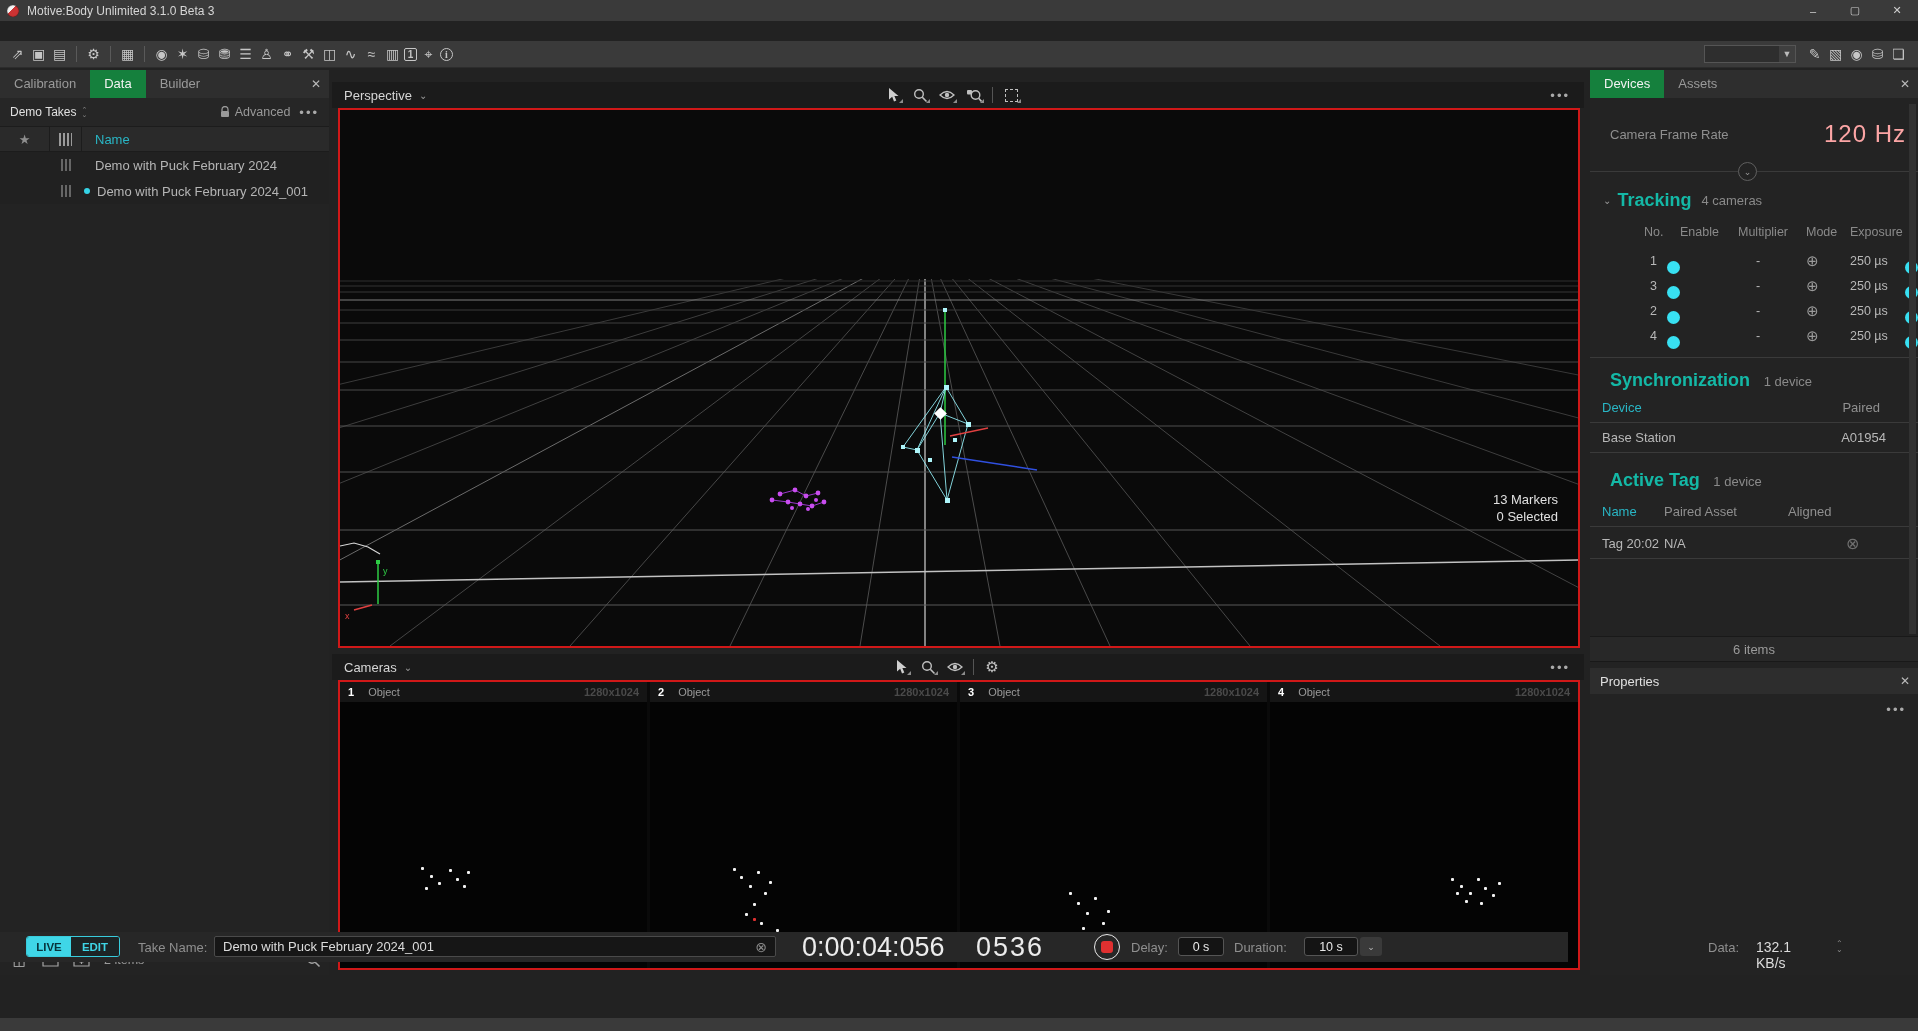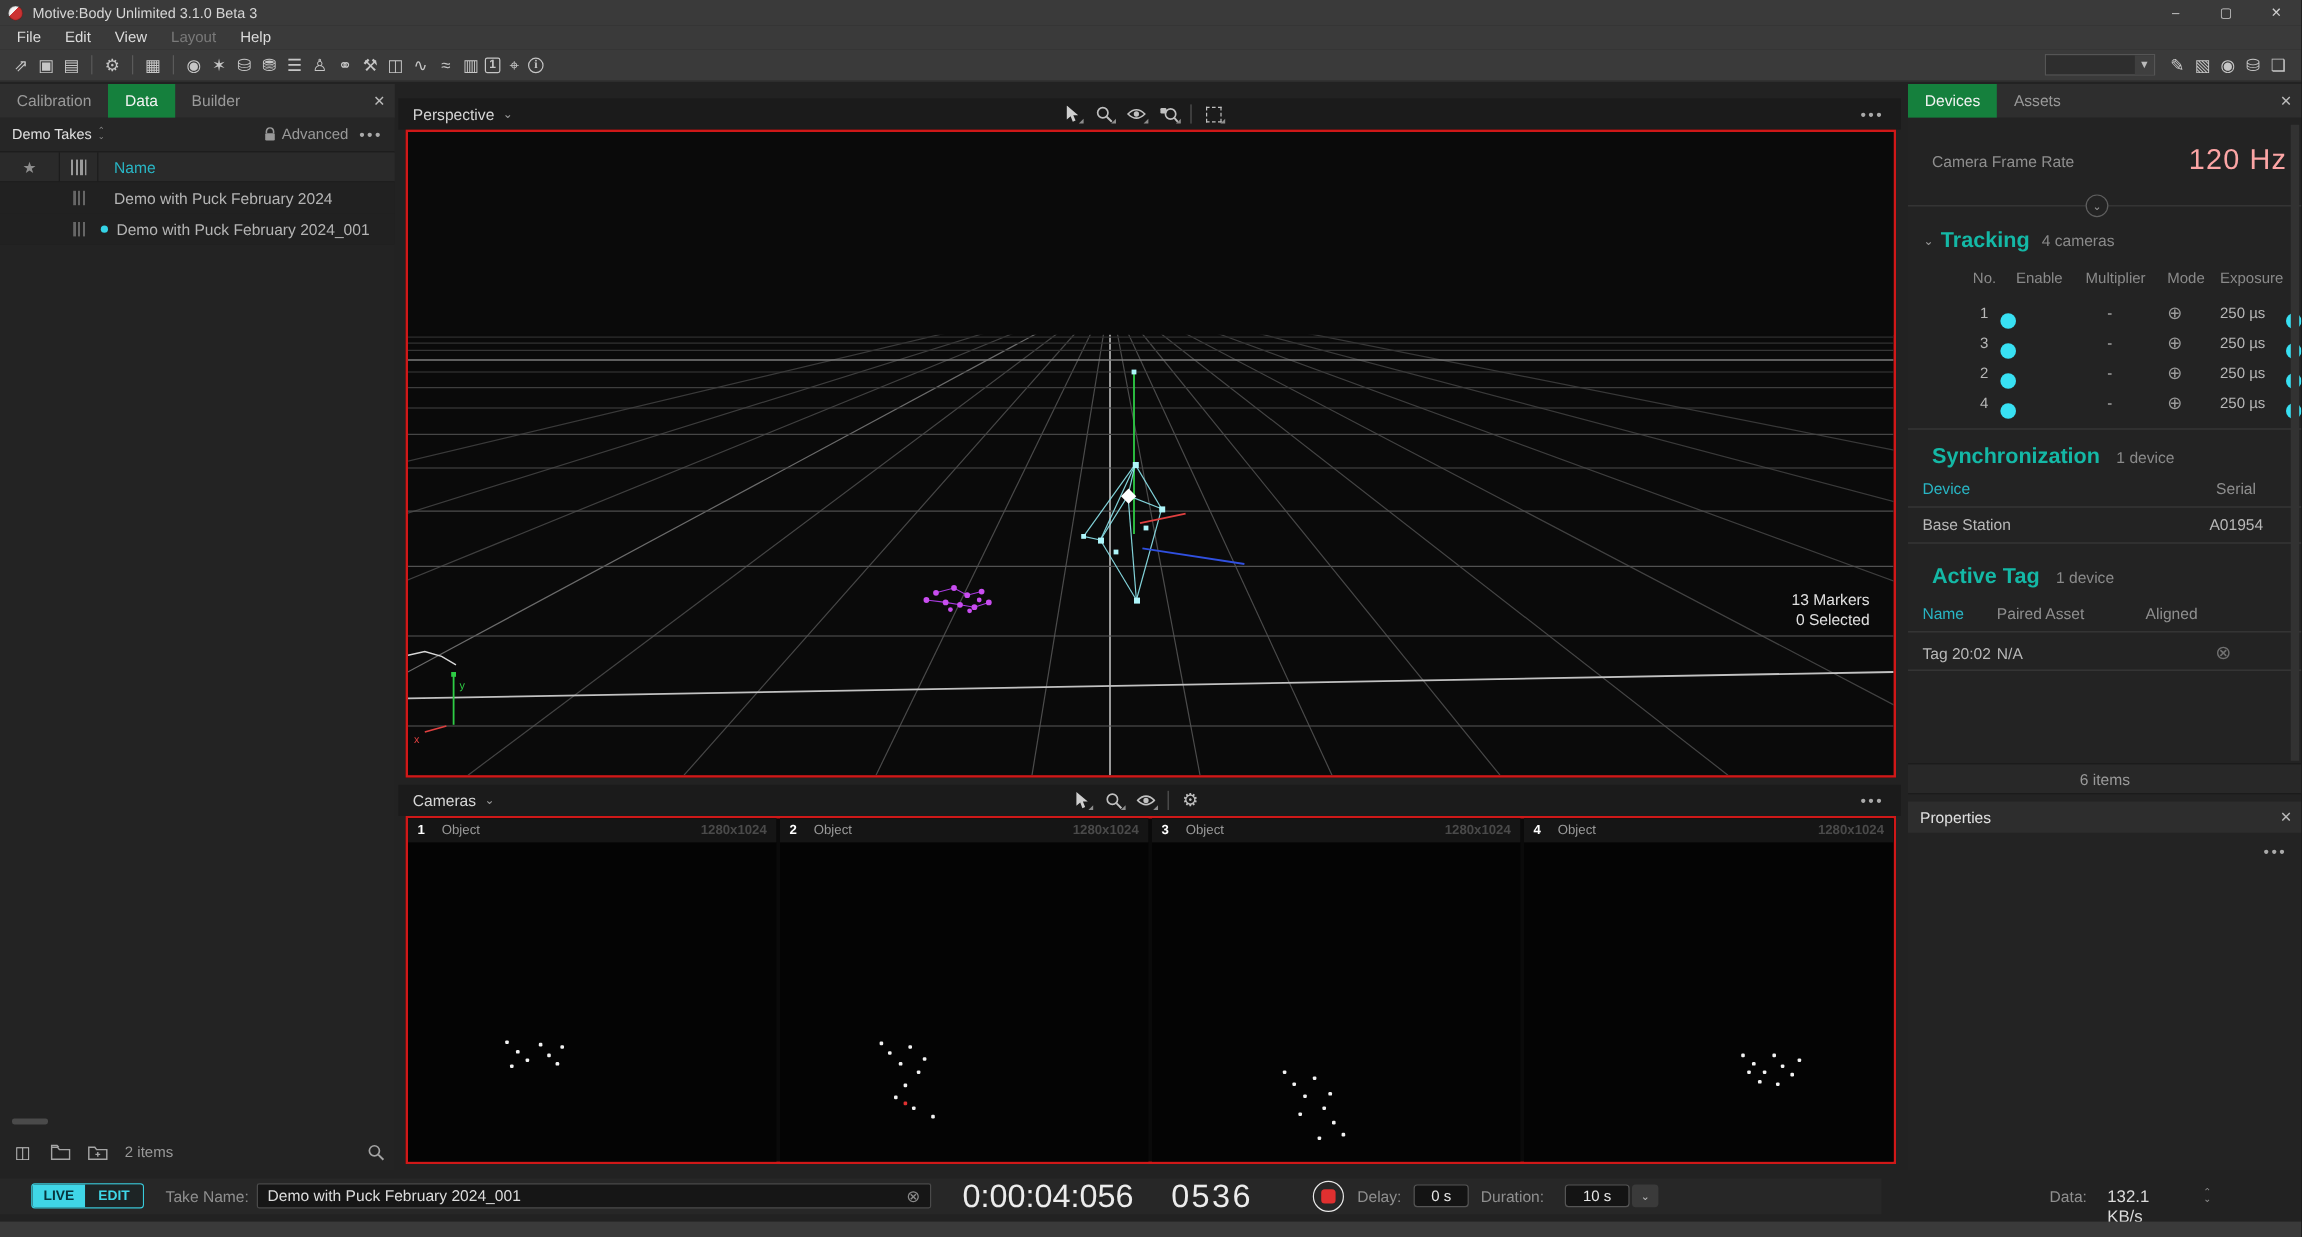--- a/index.html
+++ b/index.html
@@ -90,21 +90,21 @@
   .trkgrid { position:absolute; display:grid; grid-template-columns:36px 58px 68px 44px 68px 48px; align-items:center; color:#8a8a8a; font-size:12.5px;margin-left:48px; }
   .trkgrid.vals { color:#b8b8b8; }
   .toggle { width:30px; height:13px; border-radius:7px; background:#3d3d3d; position:relative; }
   .toggle .knob { position:absolute; right:0; top:0; width:13px; height:13px; border-radius:50%; background:#38e0f2; }
   .modeicon { color:#9a9a9a; font-size:15px; }
   .itemsbar { position:absolute; left:0; width:328px; height:26px; background:#282828; border-top:1px solid #191919; border-bottom:1px solid #191919; display:flex; align-items:center; justify-content:center; color:#9a9a9a; }
   .prophdr { position:absolute; left:0; width:328px; height:26px; background:#2d2d2d; display:flex; align-items:center; padding-left:10px; color:#e0e0e0; }
   .scrolltrack { position:absolute; width:7px; background:#323232; }
 
   
-  .bottombar { left:0; top:982px; width:1568px; height:30px; background:#272727; }
+  .bottombar { left:0; top:932px; width:1568px; height:30px; background:#272727; }
   .livedit { position:absolute; left:26px; top:4px; height:21px; display:flex; border:1px solid #38cbdc; border-radius:3px; overflow:hidden; }
   .livebtn { width:44px; background:#3fd6e7; color:#07343c; font-weight:bold; font-size:11.5px; display:flex; align-items:center; justify-content:center; }
   .editbtn { width:48px; background:#1d2425; color:#3fd6e7; font-weight:bold; font-size:11.5px; display:flex; align-items:center; justify-content:center; }
   .bblabel { position:absolute; color:#8f8f8f; font-size:13px; top:8px; }
   .takeinput { position:absolute; left:214px; top:4px; width:562px; height:21px; background:#161616; border:1px solid #4a4a4a; border-radius:2px; color:#dcdcdc; display:flex; align-items:center; padding:0 8px; font-size:13px; }
   .clearx { margin-left:auto; color:#8a8a8a; font-size:14px; }
   .timecode { position:absolute; top:0px; font-size:27px; color:#ececec; }
   .recbtn { position:absolute; left:1094px; top:2px; width:26px; height:26px; border:1.5px solid #e8e8e8; border-radius:50%; display:flex; align-items:center; justify-content:center; }
   .recsquare { width:12px; height:12px; background:#e03030; border-radius:3px; }
   .smallfield { position:absolute; top:5px; height:19px; background:#141414; border:1px solid #555; border-radius:3px; color:#e8e8e8; font-size:12.5px; display:flex; align-items:center; justify-content:center; }
@@ -120,27 +120,20 @@
   <div class="abs titlebar">
     <span class="appicon"></span>
     <span class="titletext">Motive:Body Unlimited 3.1.0 Beta 3</span>
     <span class="wincontrols">
       <span class="winbtn">–</span>
       <span class="winbtn">▢</span>
       <span class="winbtn">✕</span>
     </span>
   </div>
 
-  <div class="abs menubar">
-    <span class="menuitem">File</span>
-    <span class="menuitem">Edit</span>
-    <span class="menuitem">View</span>
-    <span class="menuitem disabled">Layout</span>
-    <span class="menuitem">Help</span>
-  </div>
 
   <div class="abs toolbar">
     <div class="tbgroup" id="tb-left">
         <span class="tbicon">⇗</span>
         <span class="tbicon">▣</span>
         <span class="tbicon">▤</span>
         <span class="tbsep"></span>
         <span class="tbicon">⚙</span>
         <span class="tbsep"></span>
         <span class="tbicon">▦</span>
@@ -542,21 +535,21 @@
       <span><span class="toggle"><span class="knob"></span></span></span>
     </div>
 
     <div class="divider" style="top:287px;"></div>
     <div class="rp-row" style="top:300px; padding-left:20px;">
       <span class="secttitle">Synchronization</span>
       <span class="sectsub">1 device</span>
     </div>
     <div class="rp-row" style="top:330px; display:flex; padding:0 38px 0 12px;">
       <span class="cyan">Device</span>
-      <span class="rp-label" style="margin-left:auto;">Serial</span>
+      <span class="rp-label" style="margin-left:auto;">Paired</span>
     </div>
     <div class="divider" style="top:352px;"></div>
     <div class="rp-row" style="top:360px; display:flex; padding:0 32px 0 12px; color:#b8b8b8;">
       <span>Base Station</span>
       <span style="margin-left:auto;">A01954</span>
     </div>
     <div class="divider" style="top:382px;"></div>
 
     <div class="rp-row" style="top:400px; padding-left:20px;">
       <span class="secttitle">Active Tag</span>

